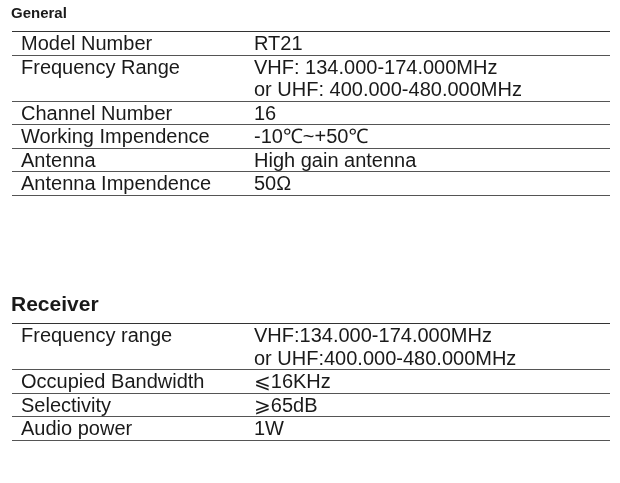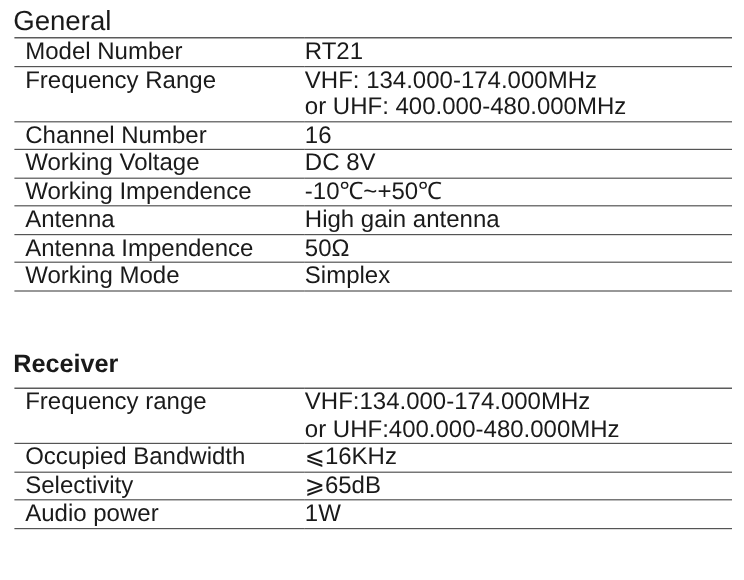--- a/index.html
+++ b/index.html
@@ -1,18 +1,18 @@
 <!DOCTYPE html>
 <html><head>
 <meta charset="utf-8">
 <style>
   html, body { margin: 0; padding: 0; background: #ffffff; }
   body { width: 620px; height: 483px; position: relative; overflow: hidden;
          font-family: "Liberation Sans", sans-serif; color: #1a1a1a; }
-  .title-general { position: absolute; left: 11px; top: 4px; font-size: 23px; font-weight: normal; }
+  .title-general { position: absolute; left: 11px; top: 4px; font-size: 15px; font-weight: bold; }
   .title-receiver { position: absolute; left: 11px; top: 292px; font-size: 21px; font-weight: bold; }
   .spec-table { position: absolute; left: 12px; width: 598px; border-collapse: collapse; }
   .spec-table.general { top: 31px; border-top: 1.5px solid #333; }
   .spec-table.receiver { top: 323px; border-top: 1.5px solid #333; }
   .spec-table tr.row { border-bottom: 1.5px solid #555; }
   .spec-table td { font-size: 20px; vertical-align: top; padding: 0; line-height: 22.5px; }
   .spec-table td.label { width: 233px; padding-left: 9px; }
   .spec-table td.value { padding-left: 0; margin-left: 40px; }
   .line { display: block; }
 </style>
@@ -36,47 +36,35 @@
       <span class="line">or UHF: 400.000-480.000MHz</span>
     </td>
   </tr>
   <tr class="row">
     <td class="label">Channel Number</td>
     <td class="value">
           <span class="line">16</span>
         </td>
   </tr>
   <tr class="row">
-    <td class="label">Working Voltage</td>
-    <td class="value">
-          <span class="line">DC 8V</span>
-        </td>
-  </tr>
-  <tr class="row">
     <td class="label">Working Impendence</td>
     <td class="value">
           <span class="line">-10℃~+50℃</span>
         </td>
   </tr>
   <tr class="row">
     <td class="label">Antenna</td>
     <td class="value">
           <span class="line">High gain antenna</span>
         </td>
   </tr>
   <tr class="row">
     <td class="label">Antenna Impendence</td>
     <td class="value">
           <span class="line">50Ω</span>
-        </td>
-  </tr>
-  <tr class="row">
-    <td class="label">Working Mode</td>
-    <td class="value">
-          <span class="line">Simplex</span>
         </td>
   </tr>
 </tbody>
   </table>
 
 <div class="title-receiver">Receiver</div>
 
 <table class="spec-table receiver">
   <tbody>
       <tr class="row">

